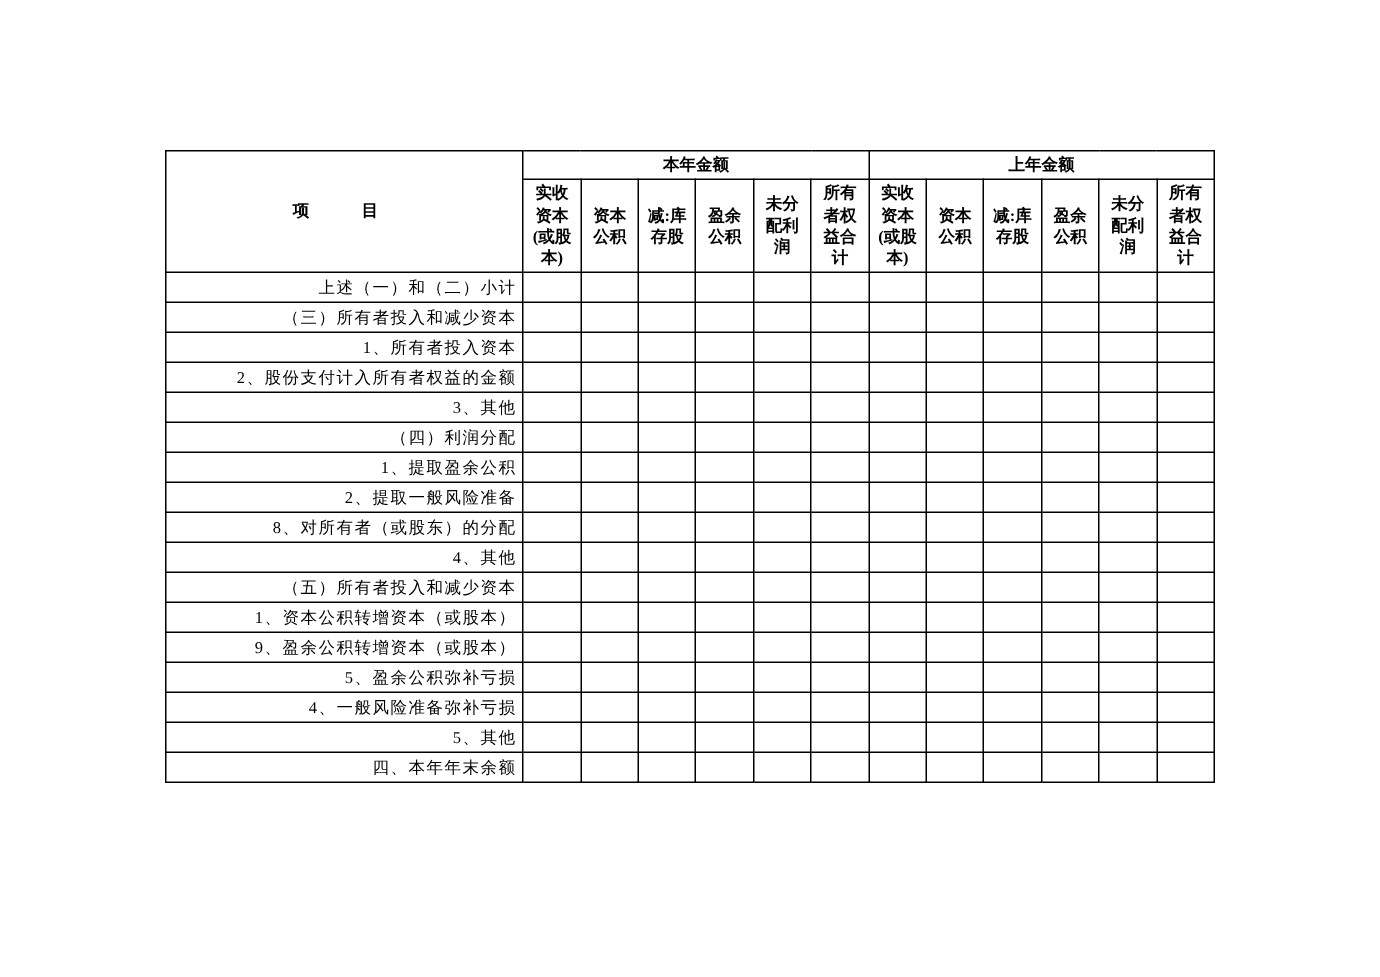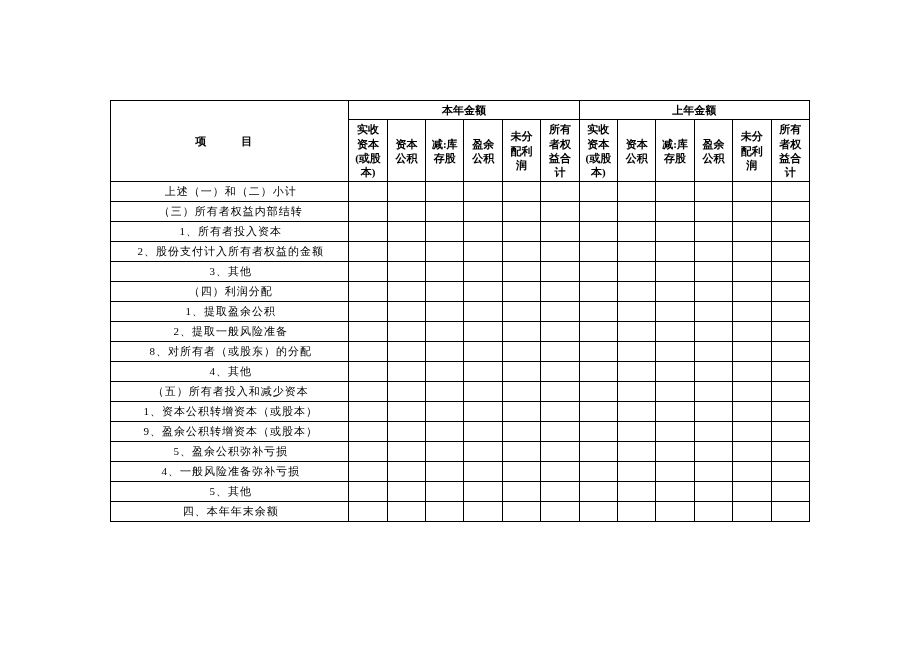--- a/index.html
+++ b/index.html
@@ -23,21 +23,21 @@
       overflow: hidden;
     }
     th {
       font-weight: bold;
       text-align: center;
       line-height: 1.3;
     }
     .item-col { width: 236px; }
     .data-col { width: 38px; }
     .row-label {
-      text-align: center;
+      text-align: right;
       padding-left: 6px;
       letter-spacing: 1px;
       white-space: nowrap;
     }
     .header-item {
       letter-spacing: 12px;
       border-radius: 26px;
     }
     .group-header { height: 18px; }
     .sub-header { height: 62px; }
@@ -92,21 +92,21 @@
         <td></td>
         <td></td>
         <td></td>
         <td></td>
         <td></td>
         <td></td>
         <td></td>
         <td></td>
       </tr>
       <tr>
-        <td class="row-label">（三）所有者权益内部结转</td>
+        <td class="row-label">（三）所有者投入和减少资本</td>
         <td></td>
         <td></td>
         <td></td>
         <td></td>
         <td></td>
         <td></td>
         <td></td>
         <td></td>
         <td></td>
         <td></td>

